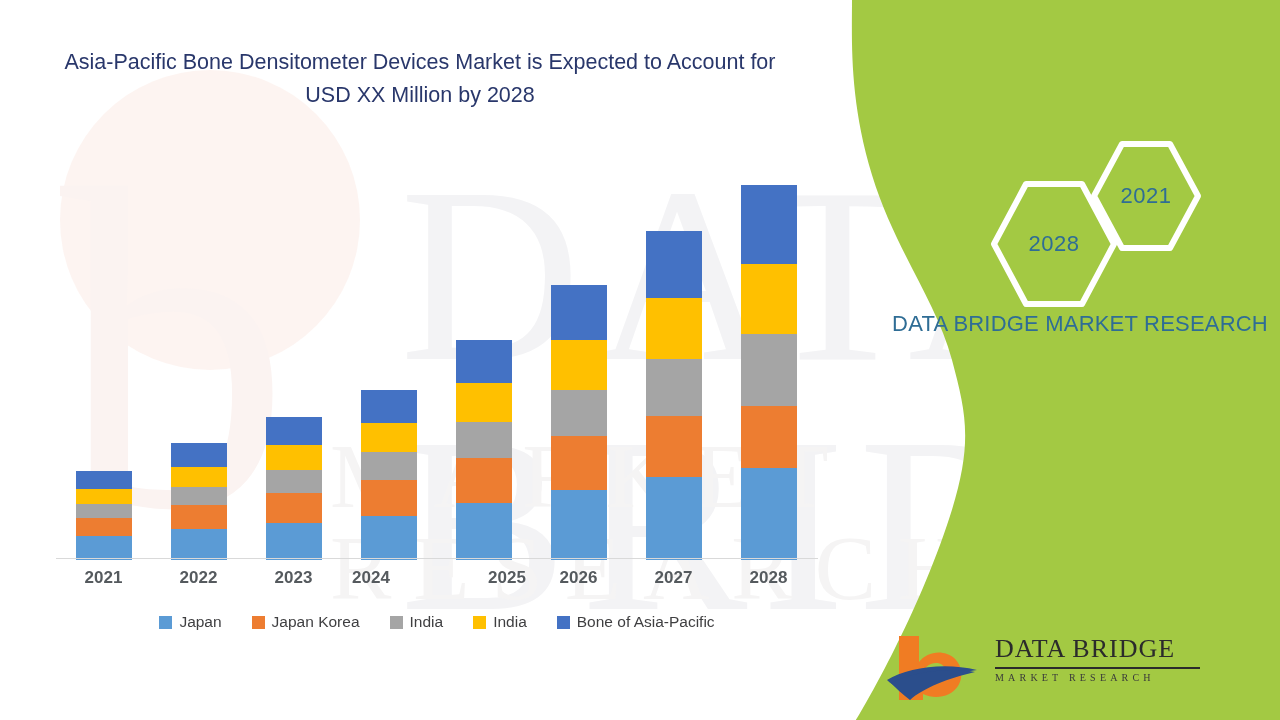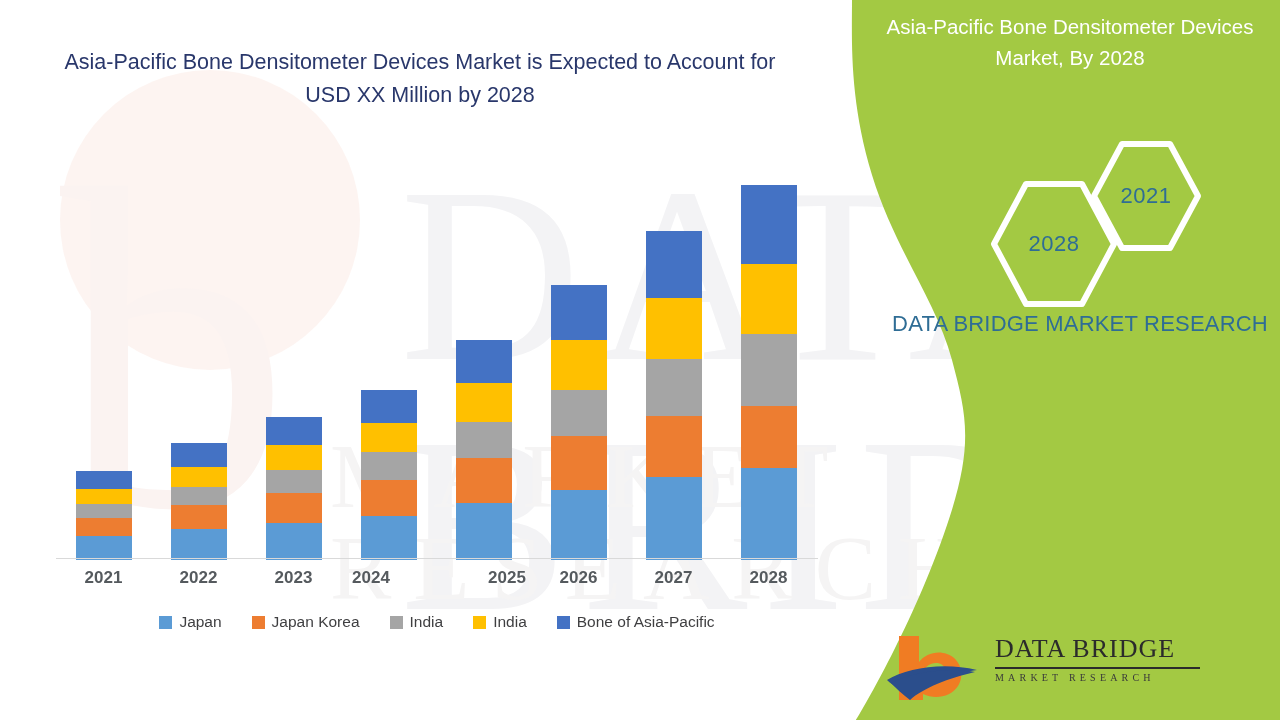--- a/index.html
+++ b/index.html
@@ -306,21 +306,20 @@
   <svg id="green-panel" viewBox="0 0 1280 720" preserveAspectRatio="none">
     <path d="M 852,0 L 1280,0 L 1280,720 L 856,720
              C 856,720 905,640 940,545
              C 975,450 968,420 952,360
              C 936,300 895,250 872,175
              C 849,100 852,40 852,0 Z" fill="#A3C943"></path>
   </svg>
 
   <div id="green-content">
 
-    <div id="panel-title">Asia-Pacific Bone Densitometer Devices Market, By 2028</div>
 
     <svg class="hexagon" style="left:208px; top:138px; width:116px; height:116px;" viewBox="0 0 116 116">
       <polygon points="34,6 82,6 110,58 82,110 34,110 6,58" fill="none" stroke="#ffffff" stroke-width="6" stroke-linejoin="round"></polygon>
     </svg>
     <svg class="hexagon" style="left:108px; top:178px; width:132px; height:132px;" viewBox="0 0 132 132">
       <polygon points="38,6 94,6 126,66 94,126 38,126 6,66" fill="none" stroke="#ffffff" stroke-width="6" stroke-linejoin="round"></polygon>
     </svg>
     <div class="hex-text" style="position:absolute; left:208px; top:138px; width:116px; height:116px; display:flex; align-items:center; justify-content:center;">2021</div>
     <div class="hex-text" style="position:absolute; left:108px; top:178px; width:132px; height:132px; display:flex; align-items:center; justify-content:center;">2028</div>
 

